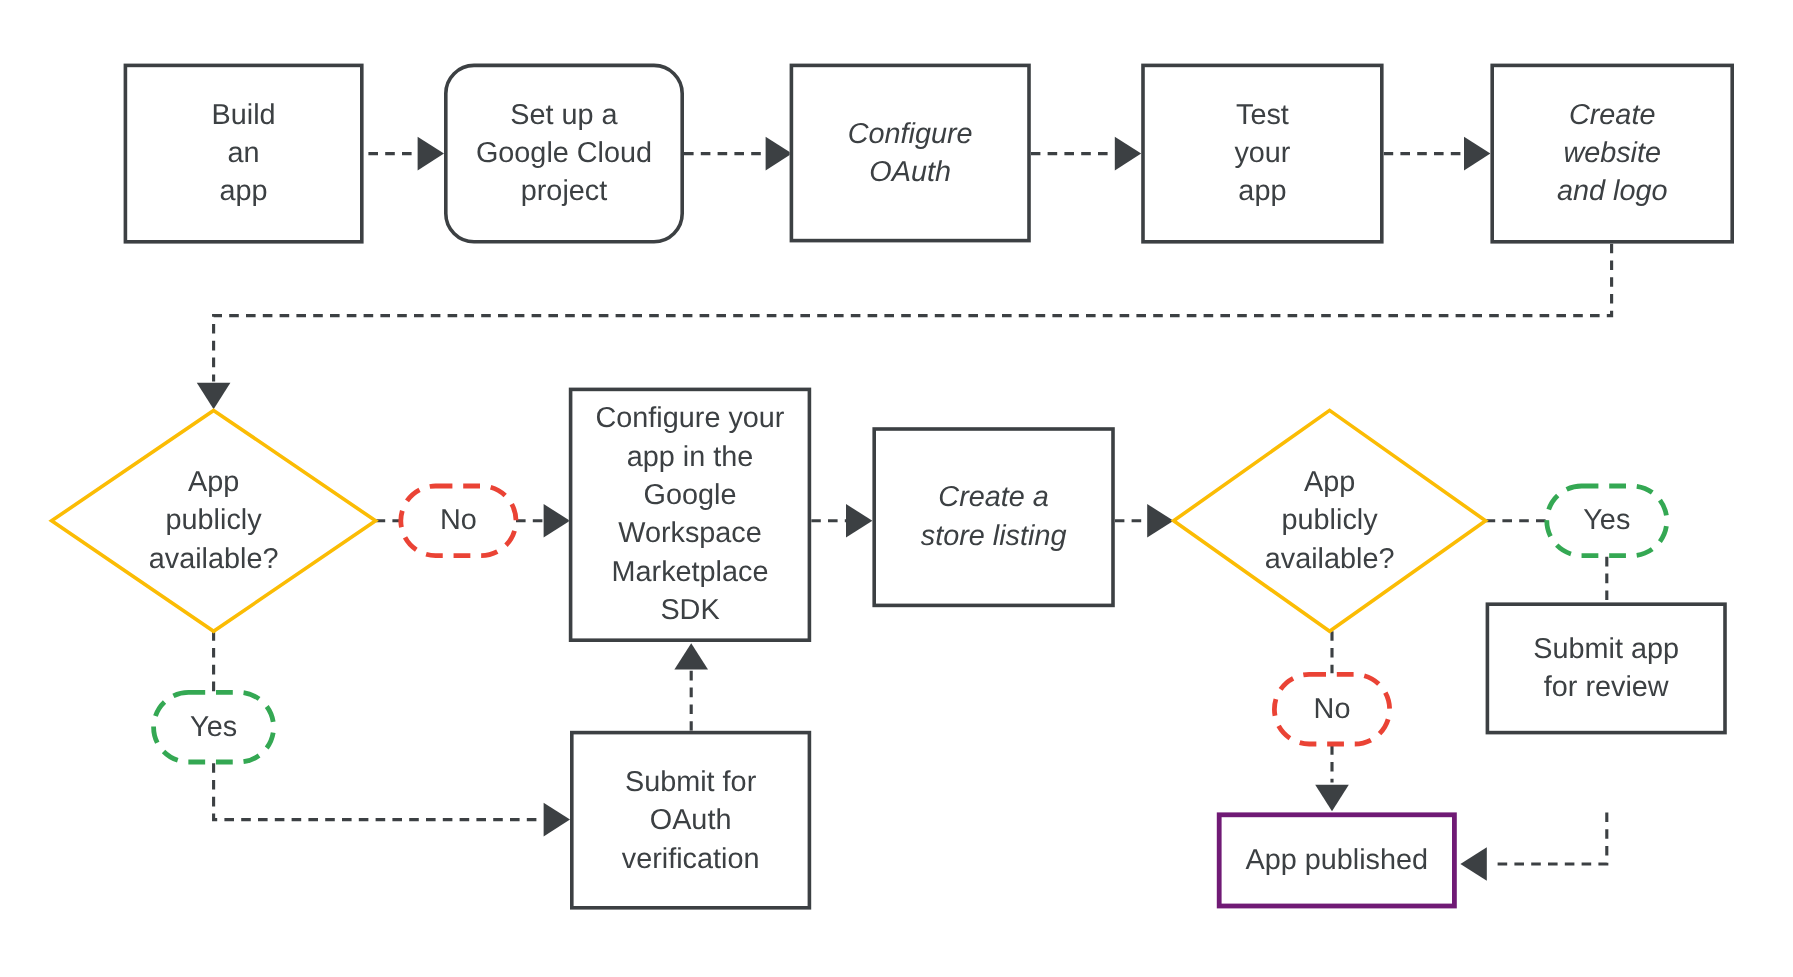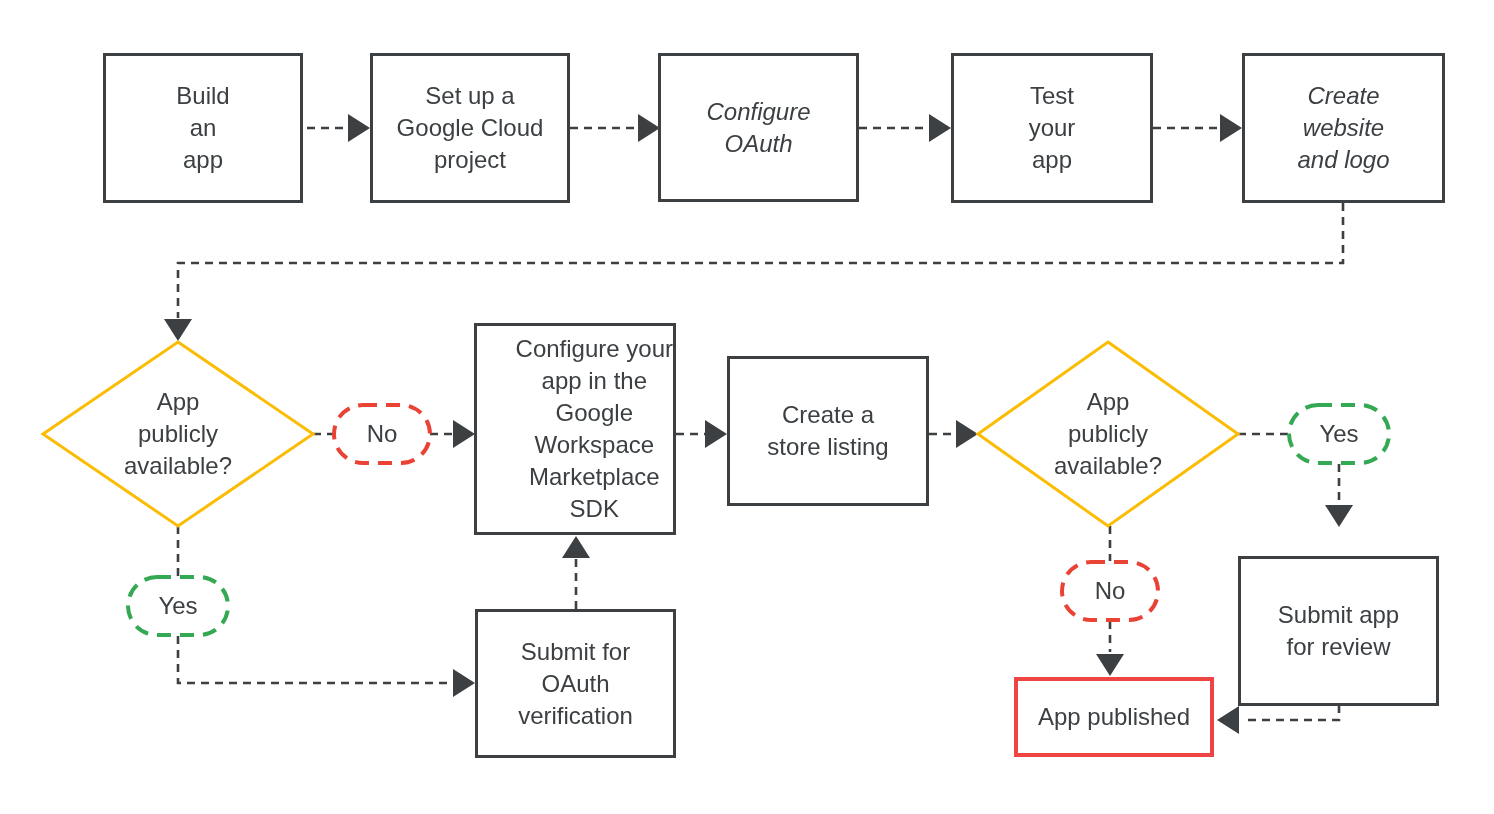--- a/index.html
+++ b/index.html
@@ -25,49 +25,49 @@
     position: absolute;
     box-sizing: border-box;
     background: #ffffff;
     border: 3px solid #3c4043;
     display: flex;
     align-items: center;
     justify-content: center;
     z-index: 2;
   }
   .node.terminal {
-    border: 4px solid #ef4444;
+    border: 4px solid #701a75;
   }
   .floating-label {
     position: absolute;
     display: flex;
     align-items: center;
     justify-content: center;
     z-index: 3;
     background: transparent;
     border: none;
   }
   .label {
     white-space: pre-line;
     text-align: center;
     color: #3c4043;
     font-size: 24px;
     line-height: 32px;
     font-weight: 400;
   }
   
   #n-build     { left: 79px;   top: 53px;  width: 200px; height: 150px; margin-left: 24px; }
-  #n-setup     { left: 370px;  top: 53px;  width: 200px; height: 150px; }
+  #n-setup     { left: 370px;  top: 53px;  width: 200px; height: 150px; border-radius: 25px; }
   #n-oauthcfg  { left: 658px;  top: 53px;  width: 201px; height: 149px; font-style: italic; }
   #n-test      { left: 951px;  top: 53px;  width: 202px; height: 150px; justify-content: center; }
   #n-website   { left: 1242px; top: 53px;  width: 203px; height: 150px; font-style: italic; }
-  #n-sdk       { left: 474px;  top: 323px; width: 202px; height: 212px; justify-content: flex-end; }
-  #n-store     { left: 727px;  top: 356px; width: 202px; height: 150px; }
+  #n-sdk       { left: 474px;  top: 323px; width: 202px; height: 212px; }
+  #n-store     { left: 727px;  top: 356px; width: 202px; height: 150px; font-style: italic; }
   #n-oauthver  { left: 475px;  top: 609px; width: 201px; height: 149px; justify-content: center; }
-  #n-review    { left: 1238px; top: 556px; width: 201px; height: 150px; justify-content: center; }
+  #n-review    { left: 1238px; top: 502px; width: 201px; height: 110px; justify-content: center; }
   #n-published { left: 1014px; top: 677px; width: 200px; height: 80px;  }
   
   #l-decision1 { left: 68px;  top: 342px; width: 220px; height: 184px; }
   #l-decision2 { left: 998px; top: 342px; width: 220px; height: 184px; }
   
   #l-no1  { left: 334px;  top: 405px; width: 96px;  height: 58px; }
   #l-yes1 { left: 128px;  top: 577px; width: 100px; height: 58px; }
   #l-yes2 { left: 1289px; top: 405px; width: 100px; height: 58px; }
   #l-no2  { left: 1062px; top: 562px; width: 96px;  height: 58px; }
 </style>

